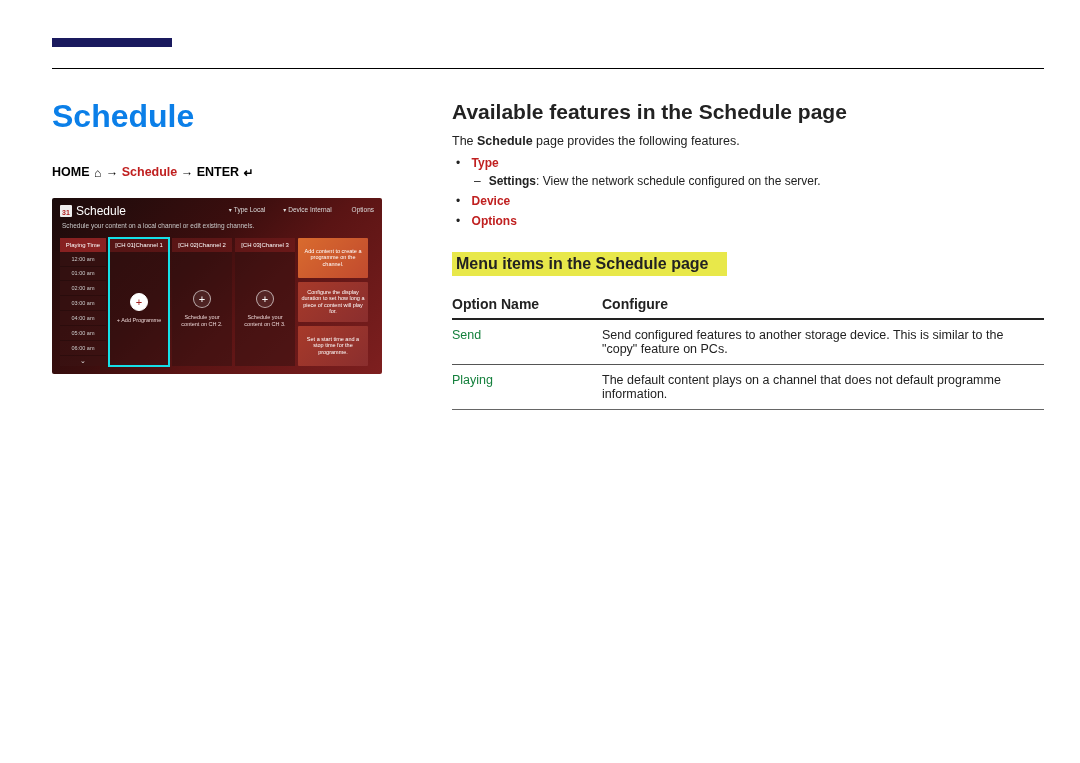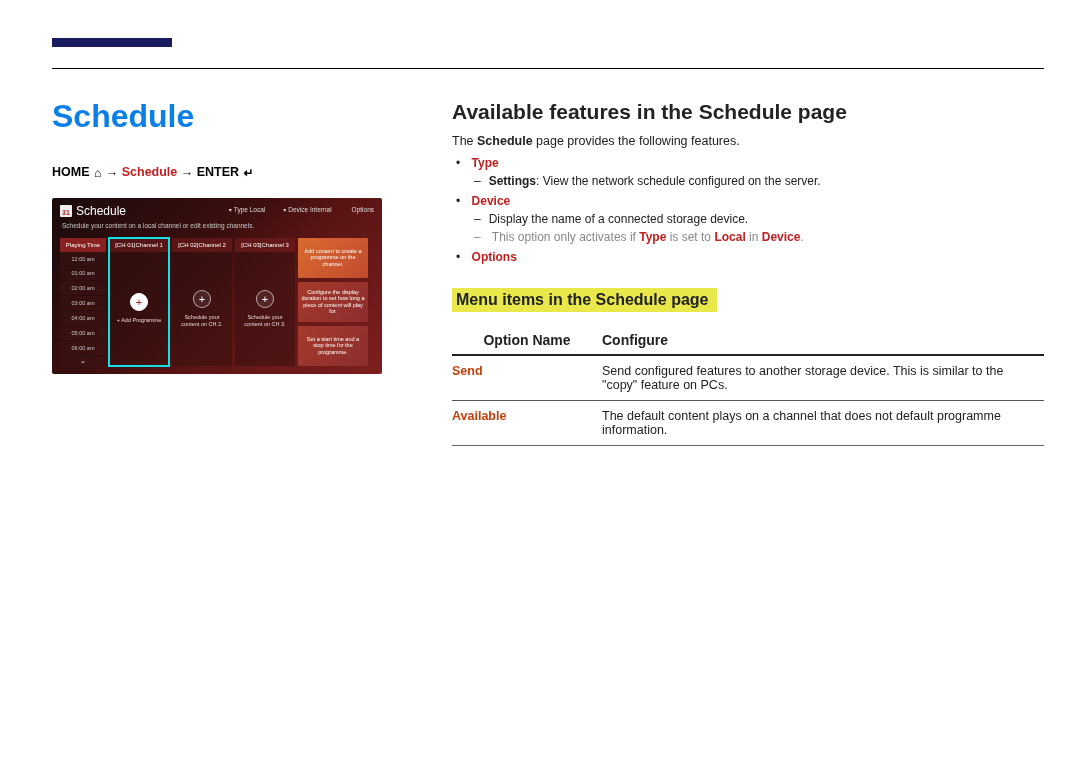--- a/index.html
+++ b/index.html
@@ -155,37 +155,37 @@
   ul.bul .label { color: #c02020; font-weight: 700; }
   ul.sub { list-style: none; padding-left: 18px; margin-top: 4px; }
   ul.sub > li { margin-bottom: 4px; }
   ul.sub > li::before { content: "–"; margin-left: -14px; margin-right: 8px; }
   ul.sub .k { font-weight: 700; }
   .sub .muted { color: #888; }
   .sub .muted .label { color: #c02020; font-weight: 700; }
   .sub-h {
     background: #e8e84a;
     display: inline-block;
-    padding: 3px 8px 3px 4px;
+    padding: 3px 18px 3px 4px;
     font-size: 16px; font-weight: 700;
     margin-top: 18px; margin-bottom: 14px;
   }
   table.ops {
     width: 100%; border-collapse: collapse; font-size: 12.5px;
   }
   table.ops th {
     text-align: left; font-weight: 700; font-size: 14px;
     border-bottom: 2px solid #222; padding: 6px 0;
   }
-  table.ops th:first-child { width: 150px; text-align: center; }
+  table.ops th:first-child { width: 150px; }
   table.ops td {
     border-bottom: 1px solid #555; padding: 8px 6px 8px 0;
     vertical-align: top;
   }
-  table.ops td.name { color: #c2410c; font-weight: 700; }
+  table.ops td.name { color: #15803d; font-weight: 400; }
   table.ops tr:last-child td { border-bottom: 1px solid #666; }
 </style>
 </head>
 <body>
 
 <div class="topbar"></div>
 <div class="rule"></div>
 
 <div class="left">
   <h1 class="schedule">Schedule</h1>
@@ -259,26 +259,20 @@
   </p>
   <ul class="bul">
     <li>
       <span class="label">Type</span>
       <ul class="sub">
         <li><span class="k">Settings</span><span>: View the network schedule configured on the server.</span></li>
       </ul>
     </li>
     <li>
       <span class="label">Device</span>
-      <ul class="sub">
-        <li>Display the name of a connected storage device.</li>
-        <li class="muted">
-          <span>This option only activates if </span><span class="label">Type</span><span> is set to </span><span class="label">Local</span><span> in </span><span class="label">Device</span><span>.</span>
-        </li>
-      </ul>
     </li>
     <li>
       <span class="label">Options</span>
     </li>
   </ul>
 
   <div class="sub-h">Menu items in the Schedule page</div>
 
   <table class="ops">
     <thead>
@@ -286,18 +280,18 @@
         <th>Option Name</th>
         <th>Configure</th>
       </tr>
     </thead>
     <tbody>
       <tr>
         <td class="name">Send</td>
         <td>Send configured features to another storage device. This is similar to the "copy" feature on PCs.</td>
       </tr>
       <tr>
-        <td class="name">Available</td>
+        <td class="name">Playing</td>
         <td>The default content plays on a channel that does not default programme information.</td>
       </tr>
     </tbody>
   </table>
 </div>
 
 </body></html>

